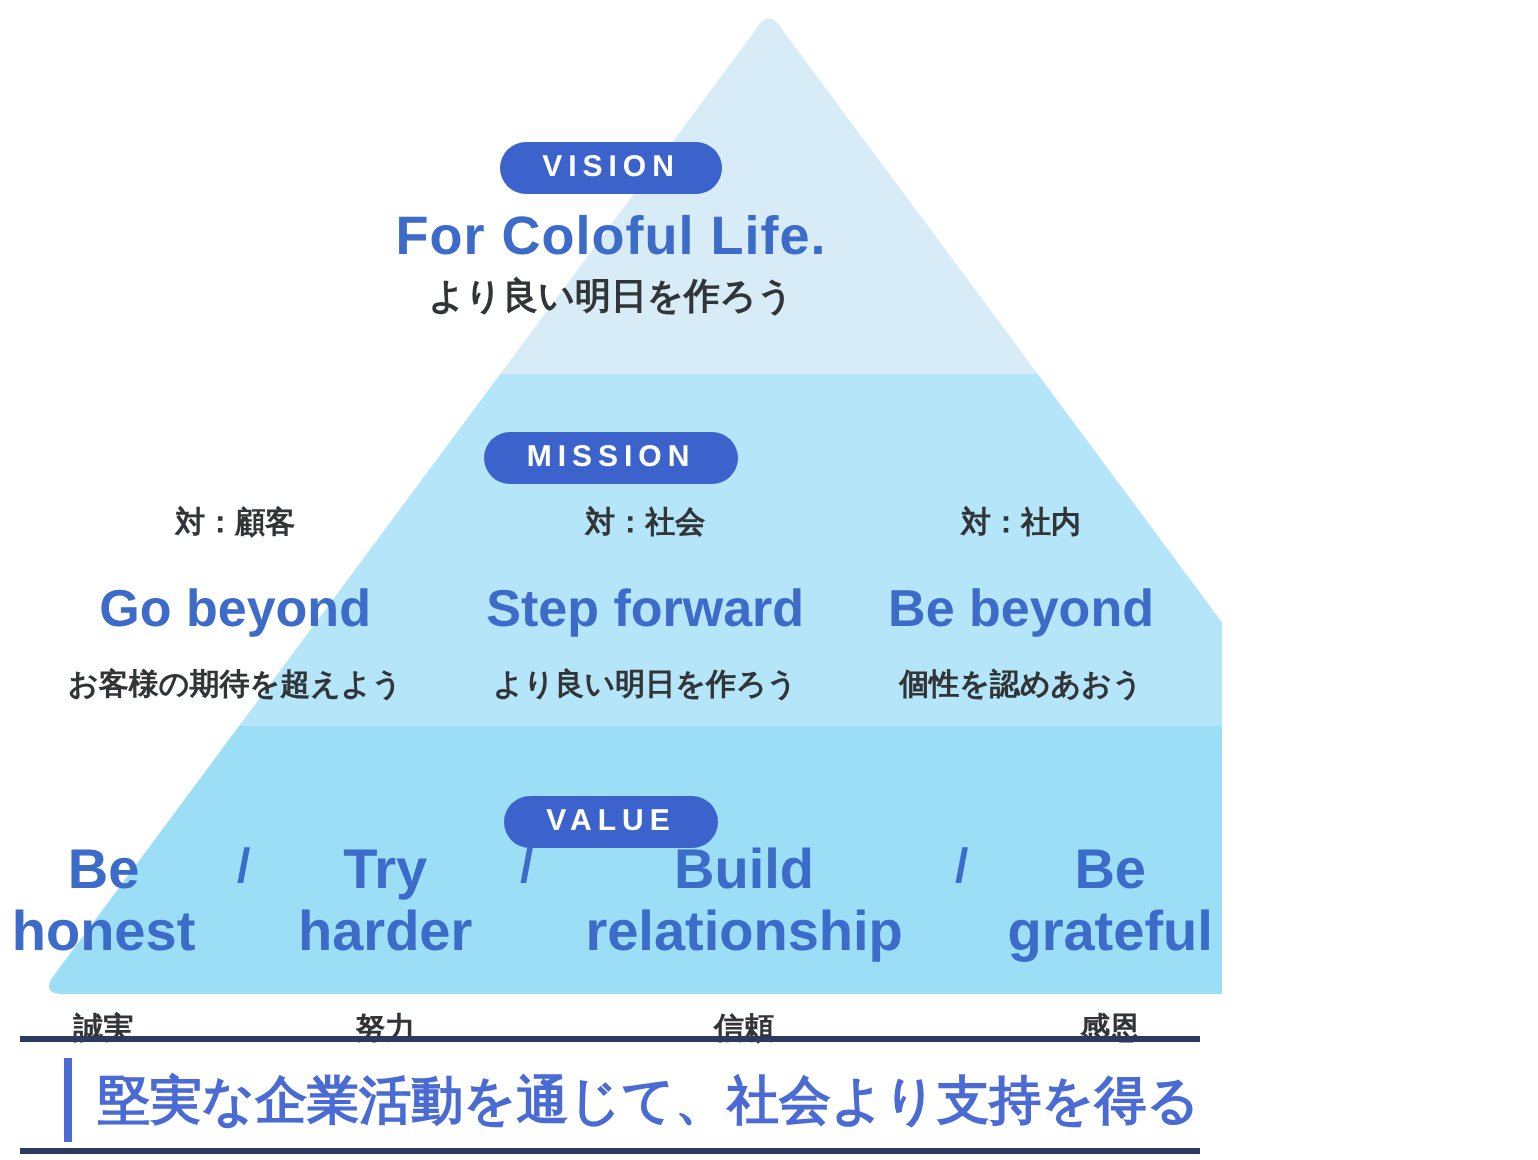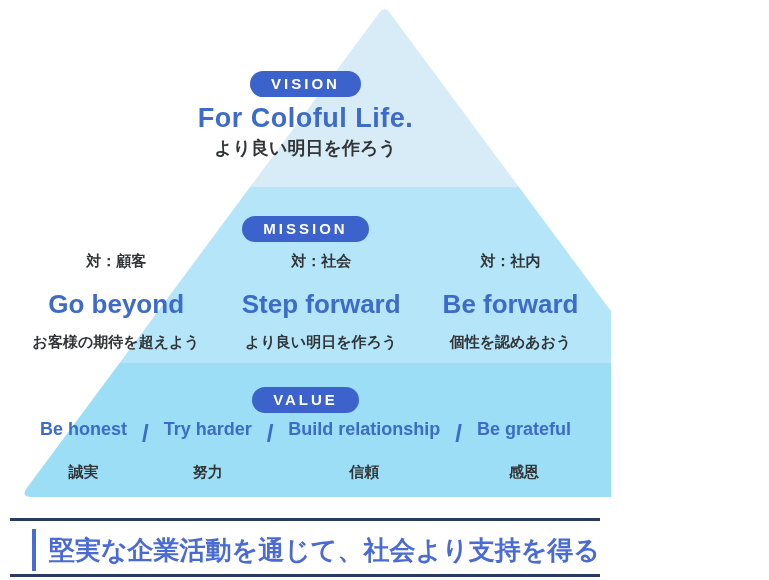--- a/index.html
+++ b/index.html
@@ -29,24 +29,24 @@
   .vision-title{top:103px;font-size:27px;font-weight:bold;color:#3d6bc9;letter-spacing:0.5px;}
   .vision-sub{top:136px;font-size:18px;font-weight:bold;color:#323537;}
 
   .mission-pill{top:216px;}
   .mission-row{top:252px;display:flex;justify-content:center;align-items:flex-start;gap:42px;}
   .mission-col{text-align:center;}
   .mission-target{font-size:15px;font-weight:bold;color:#323537;margin-bottom:19px;}
   .mission-title{font-size:26px;font-weight:bold;color:#3d6bc9;line-height:1.1;}
   .mission-sub{font-size:15px;font-weight:bold;color:#323537;margin-top:14px;text-align:center;}
 
-  .value-pill{top:387px;}
+  .value-pill{top:398px;}
   .value-row{top:420px;display:flex;justify-content:center;align-items:flex-start;gap:15px;}
   .value-item{text-align:center;}
-  .value-title{font-size:18px;font-weight:bold;color:#3d6bc9;line-height:1.1;}
+  .value-title{font-size:28px;font-weight:bold;color:#3d6bc9;line-height:1.1;}
   .value-sub{font-size:15px;font-weight:bold;color:#323537;margin-top:23px;}
   .value-sep{font-size:24px;font-weight:bold;color:#3d6bc9;line-height:1.1;padding-top:1px;}
 
   .footer{
     position:absolute;top:518px;left:10px;right:11px;
     border-top:3px solid #2d3a60;
   }
   .footer-inner{
     display:flex;align-items:center;
     padding:8px 0 0 22px;gap:13px;
@@ -91,21 +91,21 @@
       <div class="mission-title">Go beyond</div>
       <div class="mission-sub">お客様の期待を超えよう</div>
     </div>
     <div class="mission-col">
       <div class="mission-target">対：社会</div>
       <div class="mission-title">Step forward</div>
       <div class="mission-sub">より良い明日を作ろう</div>
     </div>
     <div class="mission-col">
       <div class="mission-target">対：社内</div>
-      <div class="mission-title">Be forward</div>
+      <div class="mission-title">Be beyond</div>
       <div class="mission-sub">個性を認めあおう</div>
     </div>
   </div>
 
   <div class="abs value-pill">
     <span class="pill">VALUE</span>
   </div>
   <div class="abs value-row">
     <div class="value-item">
       <div class="value-title">Be honest</div>

